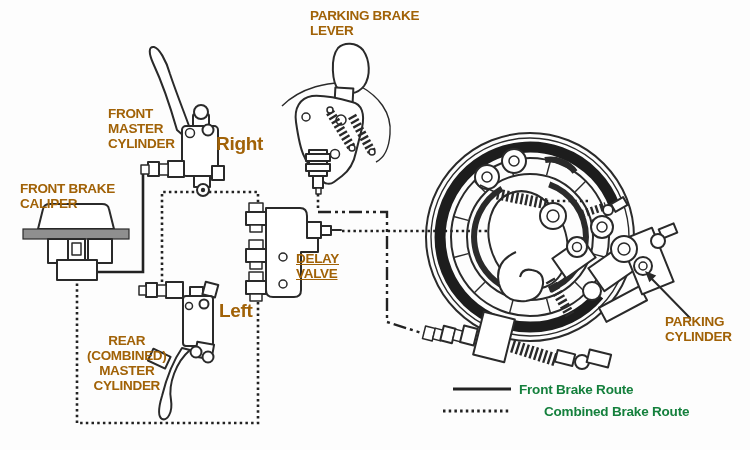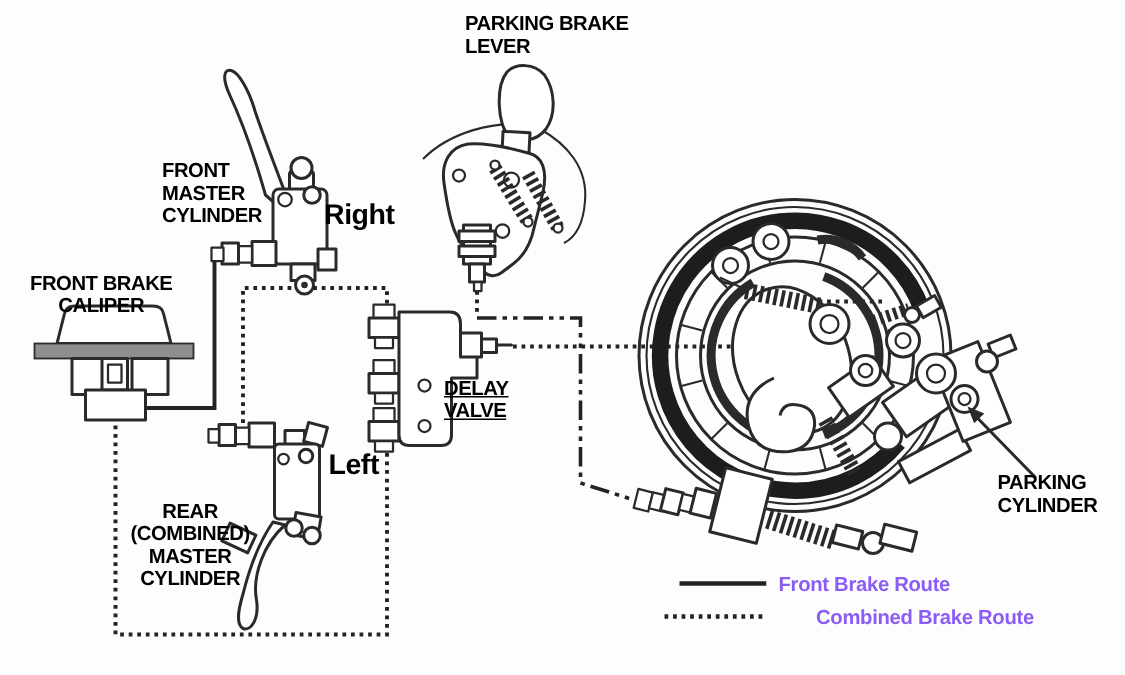--- a/index.html
+++ b/index.html
@@ -3,37 +3,37 @@
 <meta charset="utf-8">
 <style>
   html,body{margin:0;padding:0;background:#e9e9e9;}
   #stage{
     position:relative;width:750px;height:450px;background:#fdfdfd;
     font-family:"Liberation Sans",sans-serif;overflow:hidden;
   }
   #artwork{position:absolute;left:0;top:0;}
   .lbl{
     position:absolute;font-weight:700;font-size:13.5px;line-height:15px;
-    color:#000000;white-space:pre-line;letter-spacing:-0.3px;
+    color:#a16207;white-space:pre-line;letter-spacing:-0.3px;
   }
   .lbl.small{font-size:19px;}
   
   .ln{fill:none;stroke:#2a2a2a;stroke-width:2;stroke-linecap:round;stroke-linejoin:round;}
   .thin{fill:none;stroke:#2a2a2a;stroke-width:1.4;}
   .wh{fill:#ffffff;stroke:#2a2a2a;stroke-width:2;stroke-linejoin:round;}
   .wh15{fill:#ffffff;stroke:#2a2a2a;stroke-width:1.5;stroke-linejoin:round;}
   .gray{fill:#8f8f8f;stroke:#2a2a2a;stroke-width:1.2;}
   .dark{fill:#2a2a2a;stroke:none;}
   .coil{fill:none;stroke:#2a2a2a;stroke-dasharray:2.4 2.4;}
   .route-solid{fill:none;stroke:#222;stroke-width:2.6;}
   .route-dot{fill:none;stroke:#222;stroke-width:2.6;stroke-dasharray:2.5 3.2;}
   .route-dashdot{fill:none;stroke:#222;stroke-width:2.4;stroke-dasharray:13 4 3 4 3 4;}
   
   .legend-row{position:absolute;left:441px;display:flex;align-items:center;gap:8px;height:16px;}
-  .legend-label{font-weight:700;font-size:13.5px;color:#8b5cf6;letter-spacing:-0.2px;white-space:nowrap;}
+  .legend-label{font-weight:700;font-size:13.5px;color:#15803d;letter-spacing:-0.2px;white-space:nowrap;}
 </style>
 </head>
 <body>
 
 <div id="stage">
 
   <svg id="artwork" width="750" height="450" viewBox="0 0 750 450">
 
     <g>
       <path class="route-solid" d="M176,169 L143,169 L143,272 L97,272"></path>
@@ -221,21 +221,21 @@
       <polygon class="dark" points="645,271 656.2,275.6 649.4,282.2"></polygon>
     </g>
   </svg>
 
   <div class="lbl" style="left:310px;top:8px;">PARKING BRAKE
 LEVER</div>
   <div class="lbl" style="left:108px;top:106px;">FRONT
 MASTER
 CYLINDER</div>
   <div class="lbl small" style="left:216px;top:136px;">Right</div>
-  <div class="lbl" style="left:20px;top:181px;text-align:center;">FRONT BRAKE
+  <div class="lbl" style="left:20px;top:181px;">FRONT BRAKE
 CALIPER</div>
   <div class="lbl" style="left:87px;top:333px;text-align:center;">REAR
 (COMBINED)
 MASTER
 CYLINDER</div>
   <div class="lbl small" style="left:219px;top:303px;">Left</div>
   <div class="lbl" style="left:296px;top:251px;text-decoration:underline;">DELAY
 VALVE</div>
   <div class="lbl" style="left:665px;top:314px;">PARKING
 CYLINDER</div>

